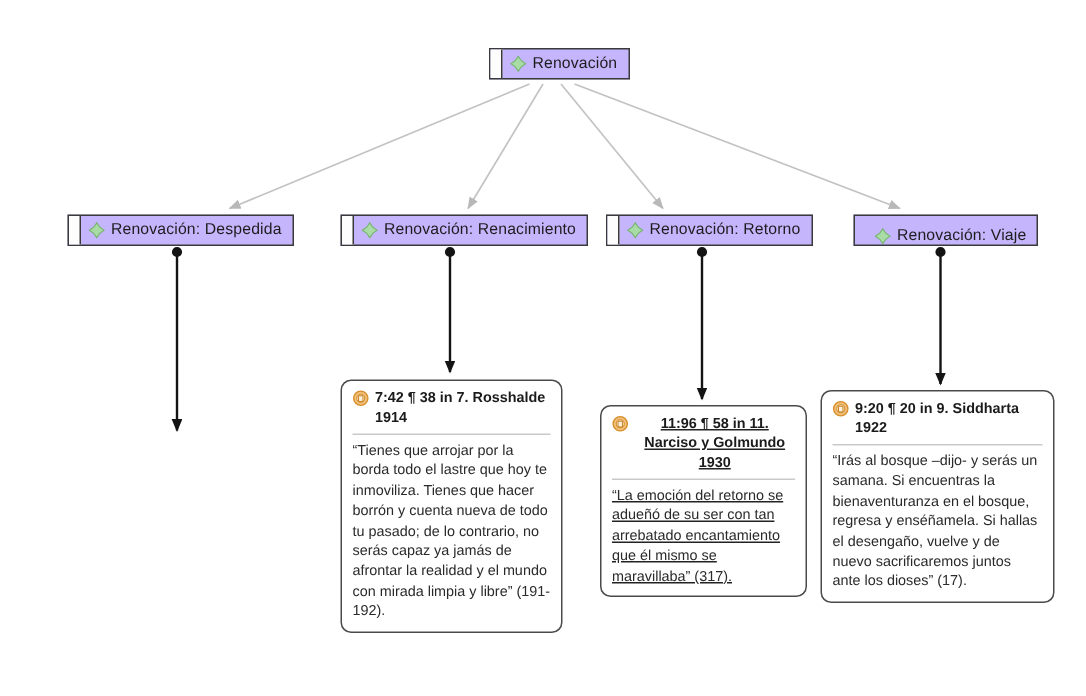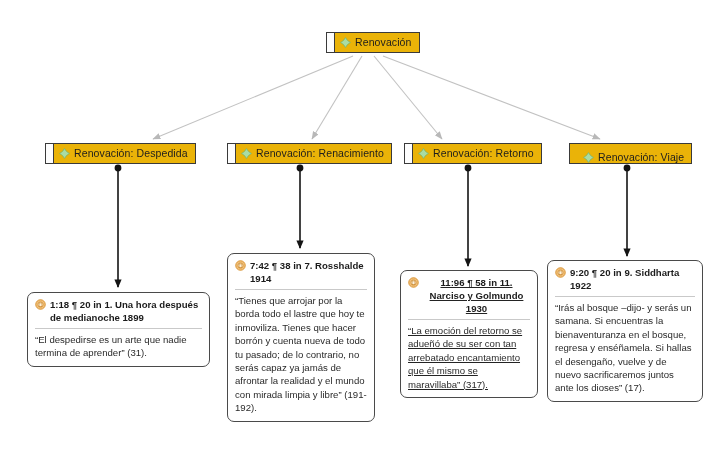--- a/index.html
+++ b/index.html
@@ -28,21 +28,21 @@
     width: 724px;
     height: 464px;
     pointer-events: none;
   }
 
   
   .code-node {
     position: absolute;
     display: flex;
     align-items: stretch;
-    background: #eab308;
+    background: #c4b5fd;
     border: 1px solid #3a3a3a;
     box-sizing: border-box;
     height: 21px;
     box-shadow: 0 0 0 0 rgba(0,0,0,0);
   }
   .code-node .gutter {
     width: 7px;
     border-right: 1px solid #3a3a3a;
     background: #fdfdfd;
     flex: 0 0 auto;
@@ -195,31 +195,20 @@
   <div class="code-node" style="left:569px; top:143px;align-items:flex-end;">
     <div class="gutter"></div>
     <div class="body">
       <svg class="code-icon" viewBox="0 0 12 12" xmlns="http://www.w3.org/2000/svg">
         <path d="M6 0.6 L8.2 3.8 L11.4 6 L8.2 8.2 L6 11.4 L3.8 8.2 L0.6 6 L3.8 3.8 Z" fill="#a9dca4" stroke="#74b36d" stroke-width="0.8"></path>
       </svg>
       <span class="label">Renovación: Viaje</span>
     </div>
   </div>
 
-  <div class="seg-box" style="left:27px; top:292px; width:183px;">
-    <div class="seg-head">
-      <svg class="seg-icon" viewBox="0 0 12 12" xmlns="http://www.w3.org/2000/svg">
-        <circle cx="6" cy="6" r="5.2" fill="#f0c07a" stroke="#d88f2c" stroke-width="1"></circle>
-        <circle cx="6" cy="6" r="2.9" fill="#fdf1dd" stroke="#d88f2c" stroke-width="0.8"></circle>
-        <path d="M4.4 4.2 h3.2 v4.1 h-3.2 z" fill="none" stroke="#c07f22" stroke-width="0.7"></path>
-      </svg>
-      <span class="seg-title">1:18 ¶ 20 in 1. Una hora después de medianoche 1899</span>
-    </div>
-    <div class="seg-text">“El despedirse es un arte que nadie termina de aprender” (31).</div>
-  </div>
 
   <div class="seg-box" style="left:227px; top:253px; width:148px;">
     <div class="seg-head">
       <svg class="seg-icon" viewBox="0 0 12 12" xmlns="http://www.w3.org/2000/svg">
         <circle cx="6" cy="6" r="5.2" fill="#f0c07a" stroke="#d88f2c" stroke-width="1"></circle>
         <circle cx="6" cy="6" r="2.9" fill="#fdf1dd" stroke="#d88f2c" stroke-width="0.8"></circle>
         <path d="M4.4 4.2 h3.2 v4.1 h-3.2 z" fill="none" stroke="#c07f22" stroke-width="0.7"></path>
       </svg>
       <span class="seg-title">7:42 ¶ 38 in 7. Rosshalde 1914</span>
     </div>

